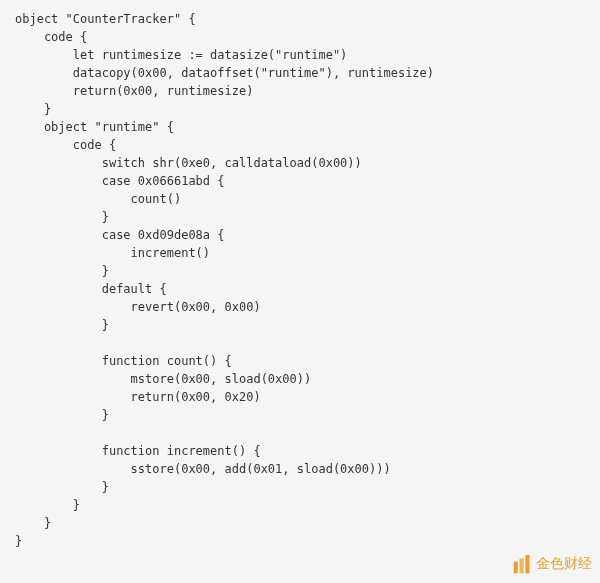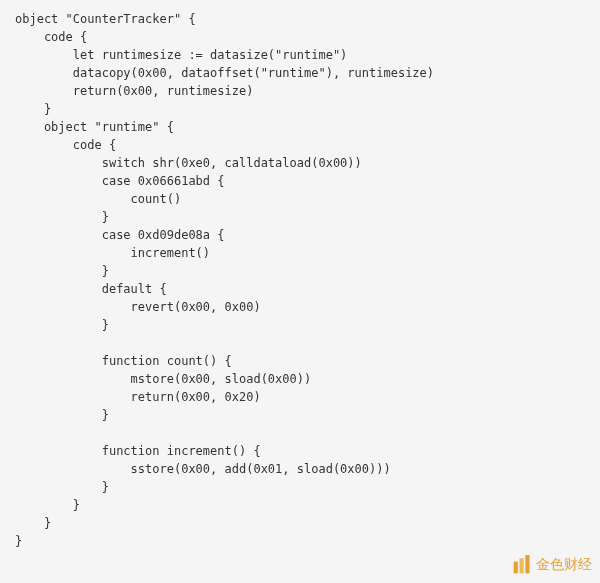--- a/index.html
+++ b/index.html
@@ -24,21 +24,21 @@
     }
     .watermark {
       position: absolute;
       bottom: 8px;
       right: 8px;
       display: flex;
       align-items: center;
       gap: 4px;
     }
     .watermark-text {
-      font-family: Liberation Serif, serif;
+      font-family: Liberation Mono, monospace;
       font-size: 14px;
       color: #e8a030;
       font-weight: 500;
     }
     .watermark-icon {
       width: 20px;
       height: 20px;
       display: inline-block;
     }
   </style>

